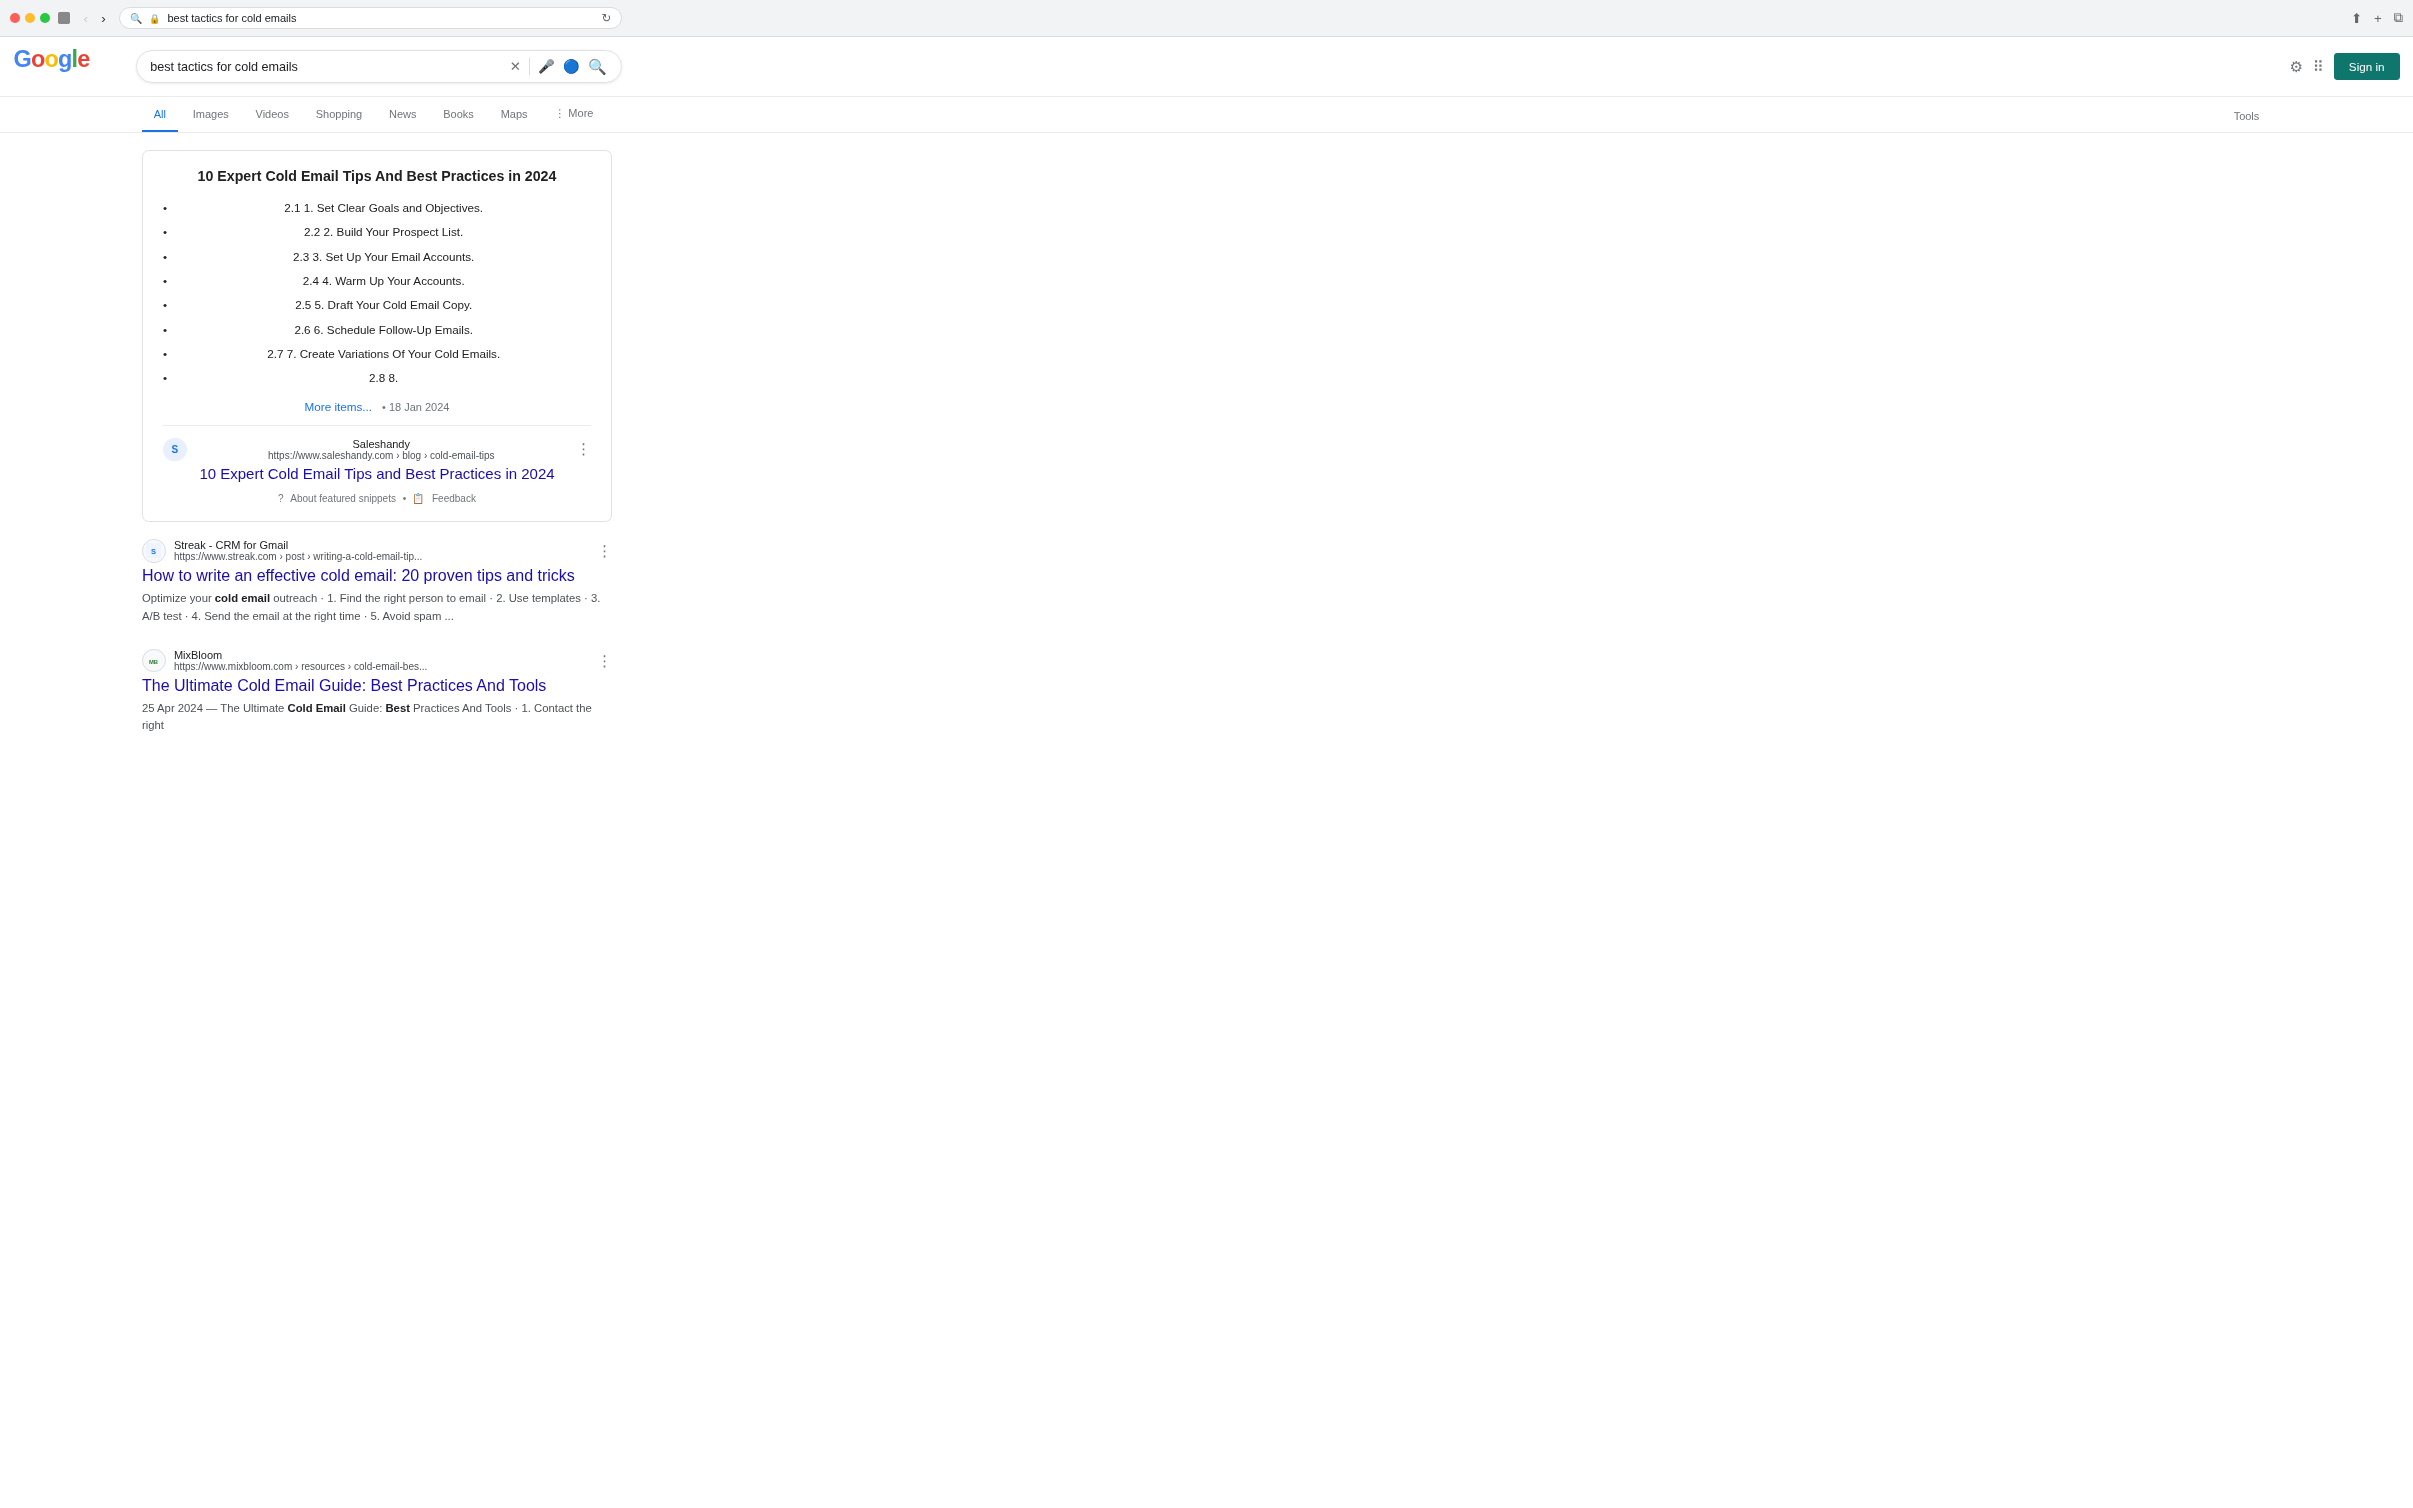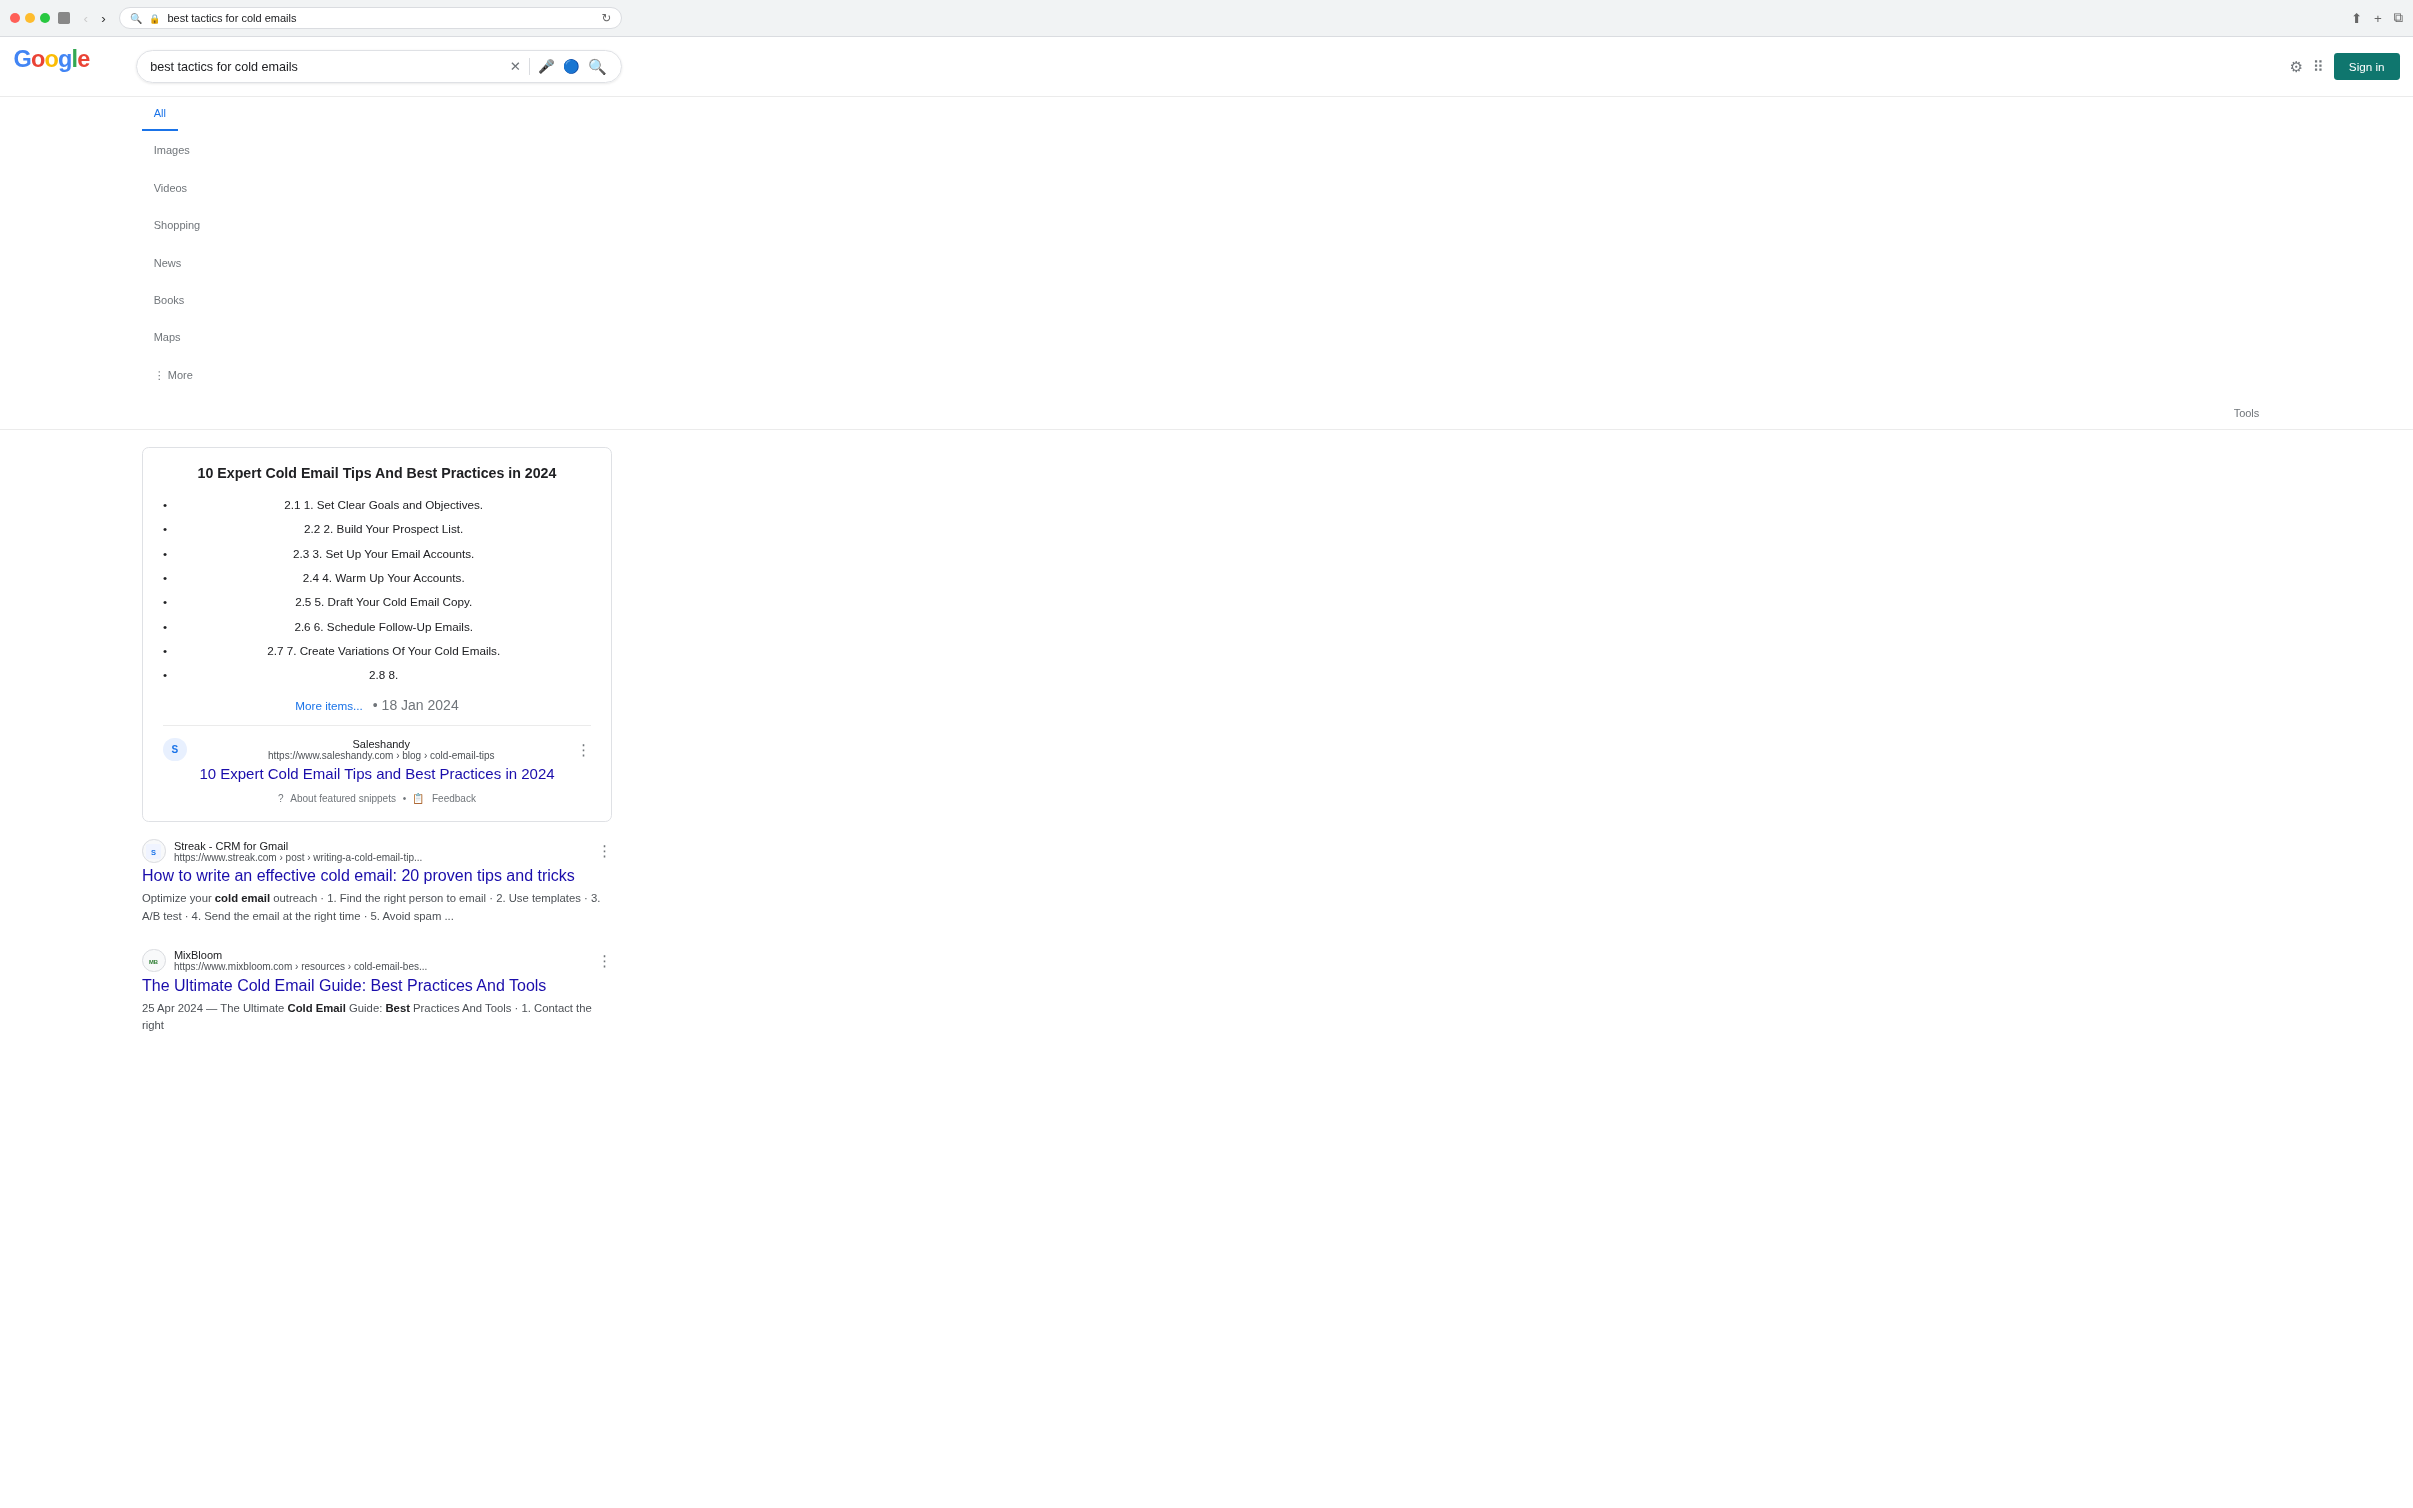--- a/index.html
+++ b/index.html
@@ -153,25 +153,24 @@
       border-radius: 3.4px;
       padding: 6.7px 15px;
       font-size: 11.7px;
       cursor: pointer;
       font-weight: 500;
     }
 
     
     .search-nav {
       display: flex;
-      align-items: flex-start;
+      align-items: flex-end;
       padding: 0 142px;
       border-bottom: 0.8px solid #ebebeb;
       gap: 3.4px;
-      flex-direction: column;
     }
     .nav-tab {
       padding: 10px 11.7px;
       font-size: 11px;
       color: #70757a;
       cursor: pointer;
       border-bottom: 2.5px solid transparent;
       white-space: nowrap;
     }
     .nav-tab.active {
@@ -225,21 +224,21 @@
       left: 0;
       color: #202124;
     }
     .snippet-more-items {
       color: #1a73e8;
       font-size: 11.7px;
       cursor: pointer;
       text-decoration: none;
     }
     .snippet-date {
-      font-size: 14px;
+      font-size: 11px;
       color: #70757a;
       margin-left: 6.7px;
     }
     .snippet-source {
       display: flex;
       align-items: center;
       gap: 8.4px;
       margin-top: 11.7px;
       padding-top: 11.7px;
       border-top: 0.8px solid #ebebeb;

